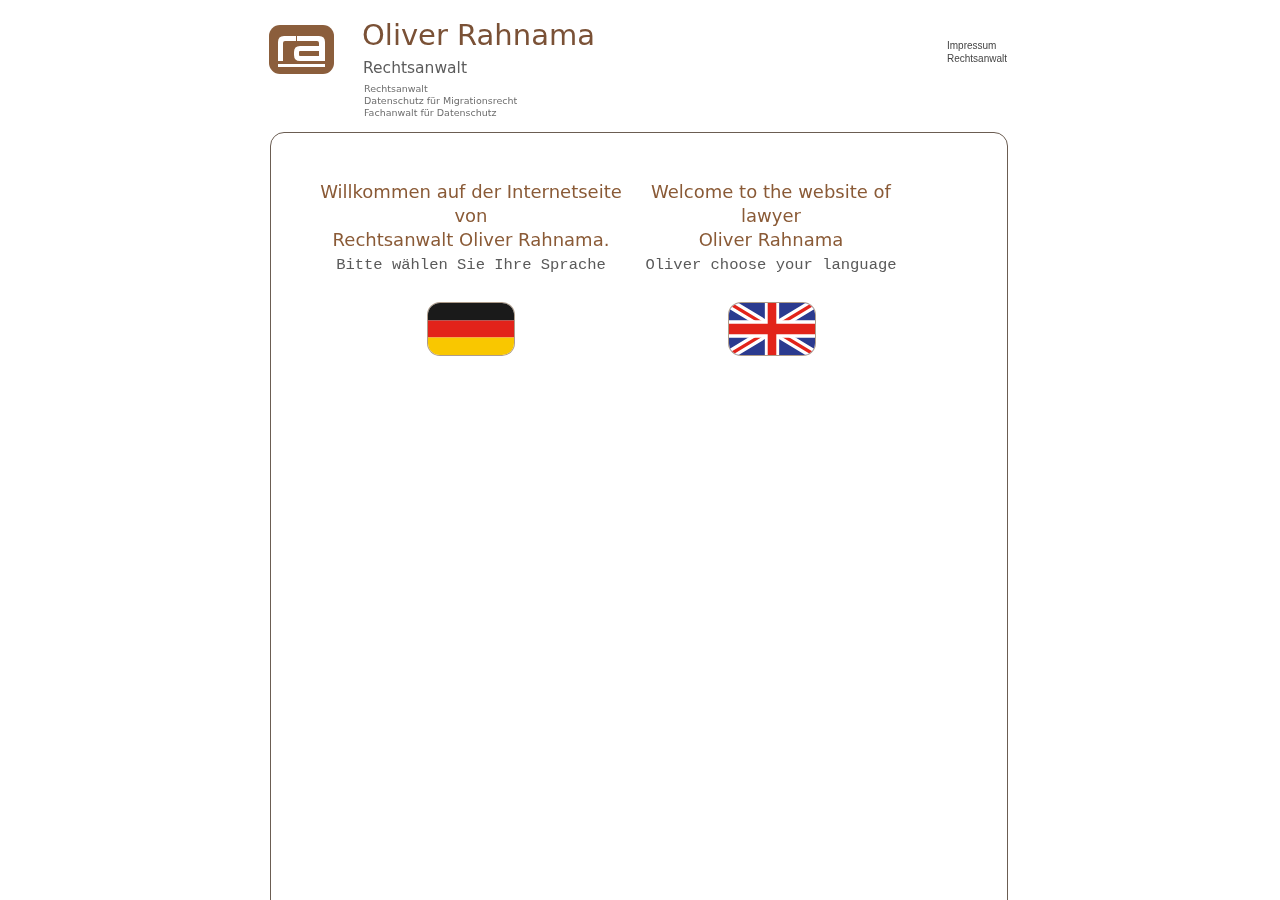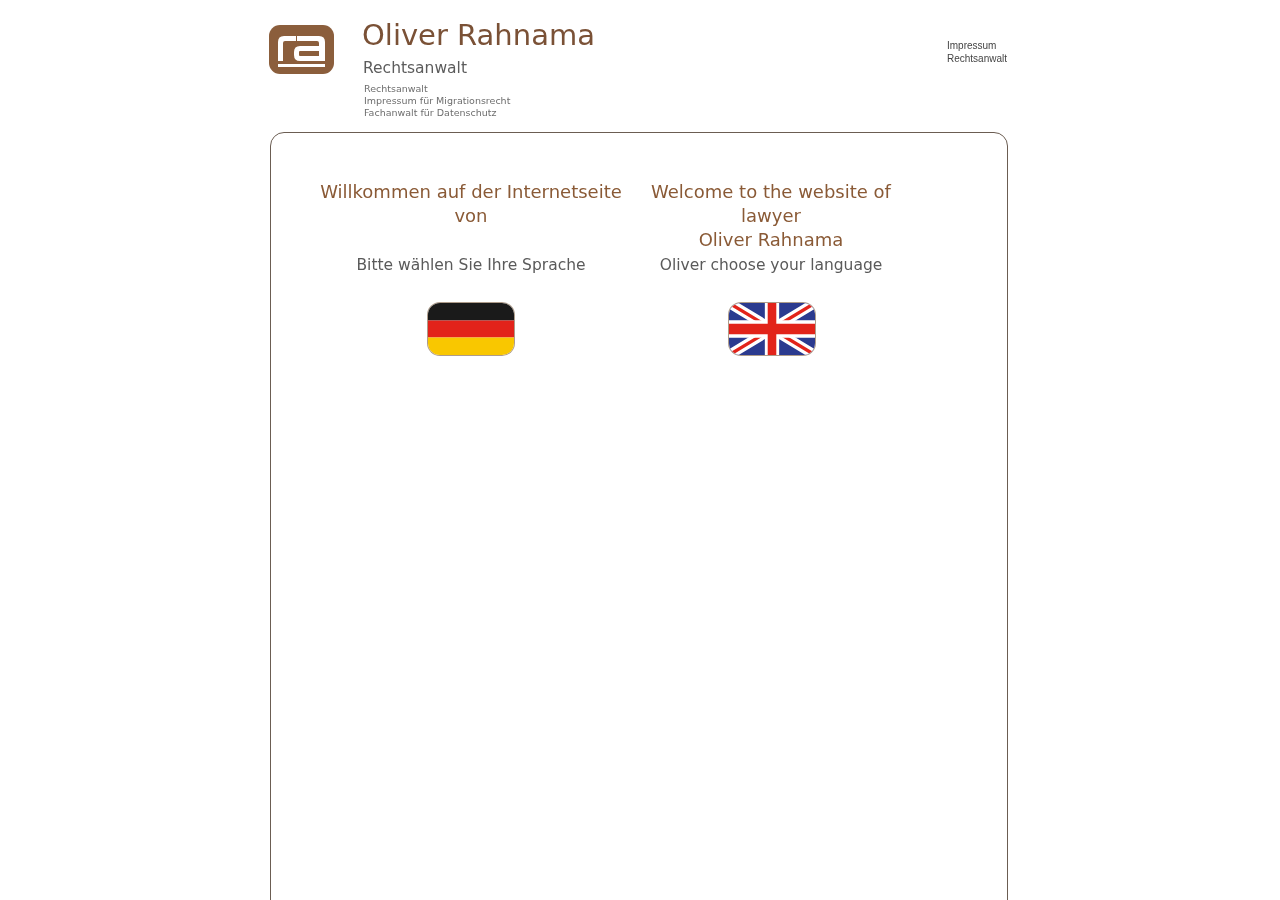--- a/index.html
+++ b/index.html
@@ -9,21 +9,21 @@
     .brand-sub { position: absolute; left: 363px; top: 59px; font-size: 15.5px; color: #5c5c5c; white-space: nowrap; }
     .brand-lines { position: absolute; left: 364px; top: 83px; font-size: 9.5px; line-height: 12px; color: #6e6e6e; }
     .brand-lines div { white-space: nowrap; }
     .top-links { position: absolute; left: 947px; top: 39px; font-family: "Liberation Sans", sans-serif; font-size: 10px; line-height: 13px; color: #444; }
     .top-links a { display: block; color: #444; text-decoration: none; cursor: pointer; }
     .panel { position: absolute; left: 270px; top: 132px; width: 738px; height: 800px; border: 1px solid #6b5d52; border-radius: 14px; box-sizing: border-box; }
     .col { position: absolute; text-align: center; }
     .col-de { left: 316px; width: 310px; }
     .col-en { left: 621px; width: 300px; }
     .welcome { position: absolute; top: 180px; font-family: "DejaVu Sans", sans-serif; font-size: 18px; line-height: 24px; color: #8a5a36; width: 100%; }
-    .choose { position: absolute; top: 254px; font-size: 15.5px; line-height: 22px; color: #5a5a5a; width: 100%; }
+    .choose { position: absolute; top: 254px; font-size: 15.5px; line-height: 22px; color: #5a5a5a; width: 100%; font-family: Liberation Mono, monospace; }
     .flag { position: absolute; top: 303px; width: 86px; height: 52px; border-radius: 12px; overflow: hidden; cursor: pointer; box-shadow: 0 0 0 1px rgba(120,90,60,0.6); }
     .flag svg { display: block; }
     .flag-de { left: 428px; }
     .flag-en { left: 729px; }
   </style>
 </head>
 <body>
 
 <div class="logo">
   <svg width="65" height="49" viewBox="0 0 65 49">
@@ -31,34 +31,35 @@
     <path d="M9 36 V17 Q9 11 15 11 H27 V16 H16 Q14 16 14 18 V36 Z" fill="#ffffff"></path>
     <path d="M28 11 H50 Q56 11 56 17 V36 H31 Q25 36 25 30 V27 Q25 21 31 21 H50 V18 Q50 16 48 16 H28 Z M31 26 Q30 26 30 27 V30 Q30 31 31 31 H50 V26 Z" fill="#ffffff" fill-rule="evenodd"></path>
     <rect x="9" y="39" width="47" height="3" fill="#ffffff"></rect>
   </svg>
 </div>
 
 <div class="brand-name">Oliver Rahnama</div>
 <div class="brand-sub">Rechtsanwalt</div>
 <div class="brand-lines">
   <div>Rechtsanwalt</div>
-  <div>Impressum für Migrationsrecht</div>
+  <div>Datenschutz für Migrationsrecht</div>
   <div>Fachanwalt für Datenschutz</div>
 </div>
 
 <div class="top-links">
   <a>Impressum</a>
   <a>Rechtsanwalt</a>
 </div>
 
 <div class="panel"></div>
 
 <div class="col col-de">
   <div class="welcome">
     <div>Willkommen auf der Internetseite von</div>
+    <div>Rechtsanwalt Oliver Rahnama.</div>
   </div>
   <div class="choose">Bitte wählen Sie Ihre Sprache</div>
 </div>
 
 <div class="col col-en">
   <div class="welcome">
     <div>Welcome to the website of lawyer</div>
     <div>Oliver Rahnama</div>
   </div>
   <div class="choose">Oliver choose your language</div>

